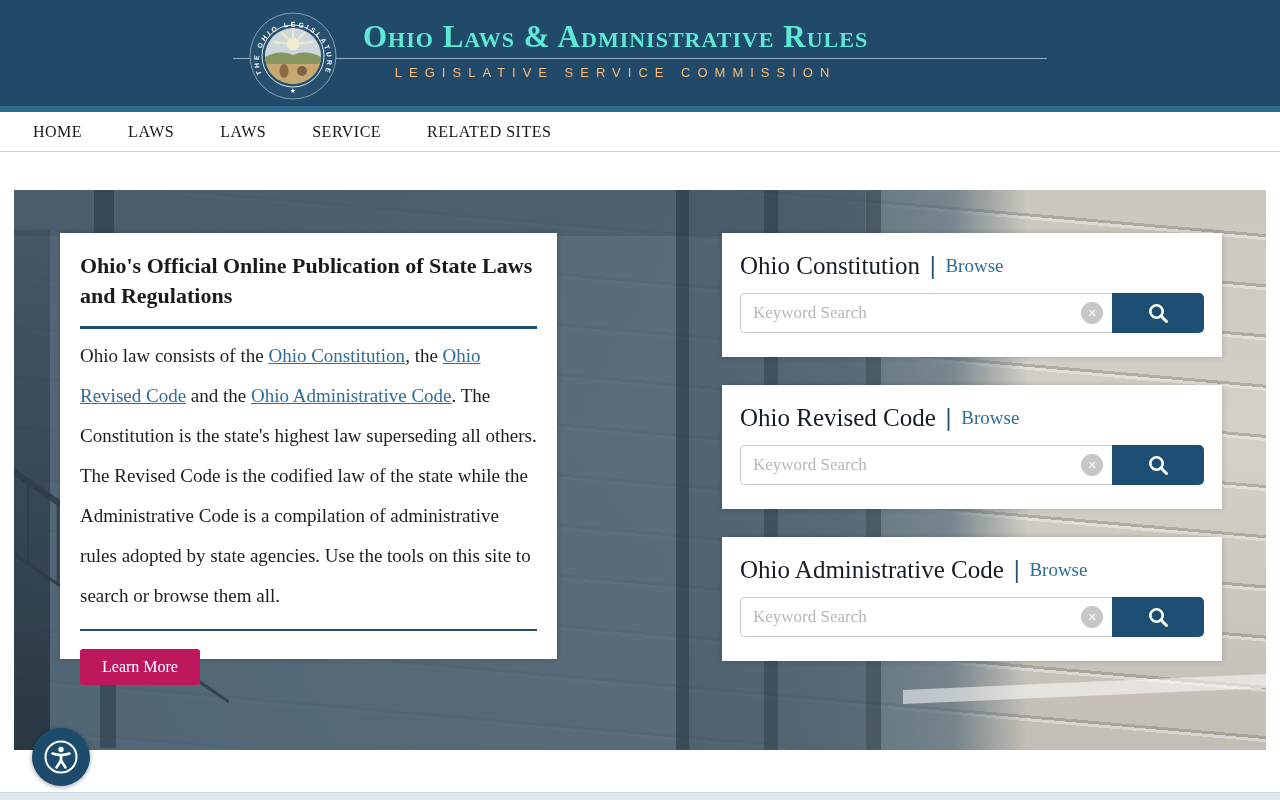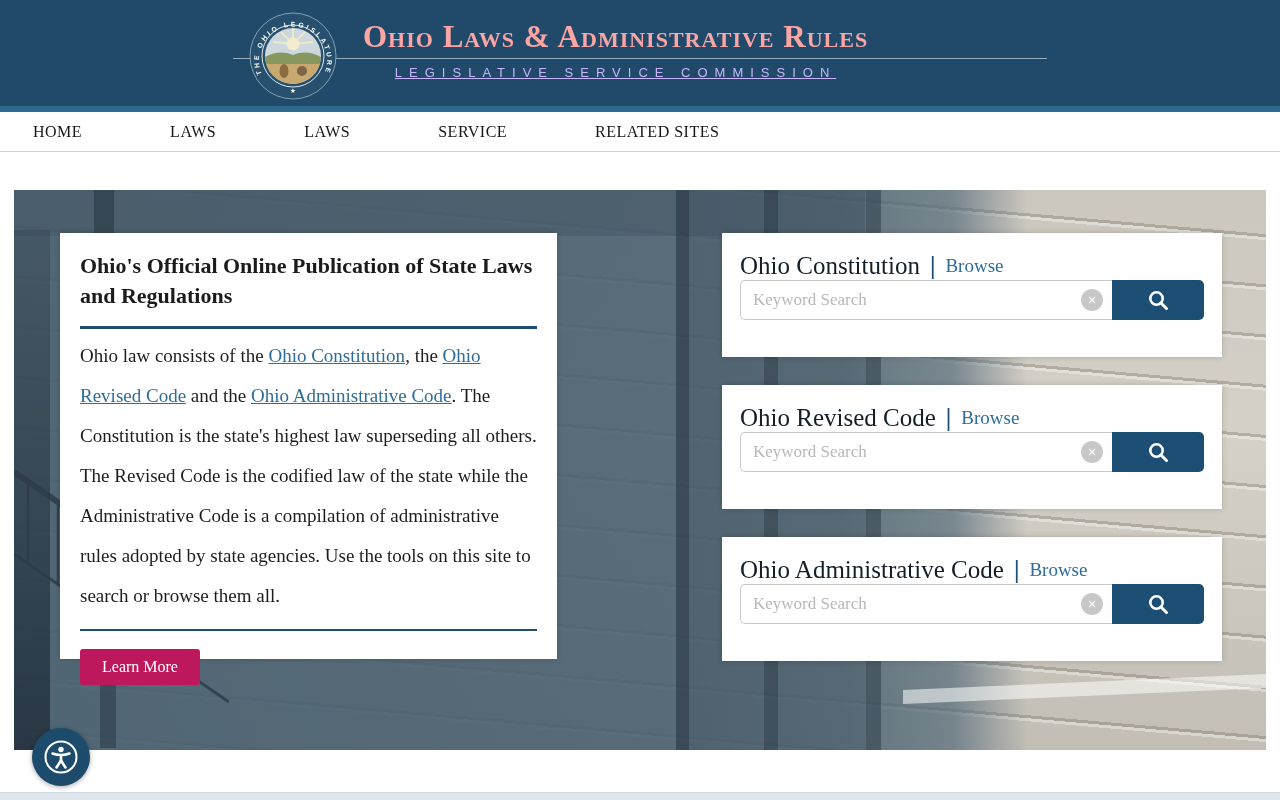--- a/index.html
+++ b/index.html
@@ -8,27 +8,27 @@
   .page { position:relative; width:1280px; height:800px; background:#fff; }
 
   
   .site-header { position:relative; height:112px; background:#20496a;
                  border-bottom:6px solid #2e6a8e; }
   .header-rule { position:absolute; left:233px; top:58px; width:814px; height:1px;
                  background:rgba(215,228,238,.65); z-index:1; }
   .header-inner { position:absolute; left:249px; top:12px; display:flex; gap:26px; z-index:2; }
   .seal { width:88px; height:88px; flex:0 0 88px; }
   .header-text { padding-top:6px; text-align:center; }
-  .site-title { color:#fca5a5; font-size:31px; font-weight:600; letter-spacing:1px;
+  .site-title { color:#5eead4; font-size:31px; font-weight:600; letter-spacing:1px;
                 font-variant:small-caps; line-height:38px; white-space:nowrap; }
-  .site-subtitle { margin-top:9px; color:#c4b5fd; font-family:"Liberation Sans",sans-serif;
-                   font-size:13px; letter-spacing:7px; white-space:nowrap;text-decoration:underline; }
-
-  
-  .main-nav { display:flex; align-items:center; gap:88px; height:40px; padding-left:33px;
+  .site-subtitle { margin-top:9px; color:#fdba74; font-family:"Liberation Sans",sans-serif;
+                   font-size:13px; letter-spacing:7px; white-space:nowrap; }
+
+  
+  .main-nav { display:flex; align-items:center; gap:46px; height:40px; padding-left:33px;
               background:#fff; border-bottom:1px solid #d2d2d2; }
   .nav-item { font-size:16px; color:#161616; letter-spacing:.5px; text-decoration:none;
               cursor:pointer; }
 
   
   .hero-spacer { height:38px; background:#fff; }
   .hero { position:relative; margin:0 14px; height:560px; overflow:hidden;
           background:
             repeating-linear-gradient(185deg, rgba(255,255,255,0) 0 44px,
               rgba(116,110,99,.35) 44px 47px, rgba(255,255,255,.35) 47px 50px),
@@ -62,21 +62,21 @@
                 font-size:16px; cursor:pointer; }
 
   
   .search-card { position:absolute; left:708px; width:500px; height:124px; background:#fff;
                  padding:19px 18px 18px; box-shadow:0 0 6px rgba(0,0,0,.18); }
   .search-card.c0 { top:43px; } .search-card.c1 { top:195px; } .search-card.c2 { top:347px; }
   .card-title-row { display:flex; align-items:center; }
   .card-title { font-size:25px; color:#141e28; font-weight:500; }
   .title-sep { font-size:25px; font-weight:700; color:#1e4e74; margin:0 10px; }
   .browse-link { font-size:19px; color:#2d6d99; text-decoration:none; cursor:pointer; }
-  .search-row { display:flex; }
+  .search-row { display:flex; margin-top:13px; }
   .input-wrap { position:relative; flex:1; }
   .search-input { width:100%; height:40px; border:1px solid #c9c9c9; border-right:none;
                   border-radius:5px 0 0 5px; padding:0 40px 0 12px;
                   font-family:"Liberation Serif",serif; font-size:17px; color:#444; }
   .search-input::placeholder { color:#b8b8b8; }
   .clear-btn { position:absolute; right:9px; top:9px; width:22px; height:22px;
                border-radius:50%; background:#c7c7c7; color:#fff; font-size:11px;
                line-height:22px; text-align:center; cursor:pointer;
                font-family:"Liberation Sans",sans-serif; }
   .search-btn { width:92px; height:40px; background:#1d4e73; border:none;

